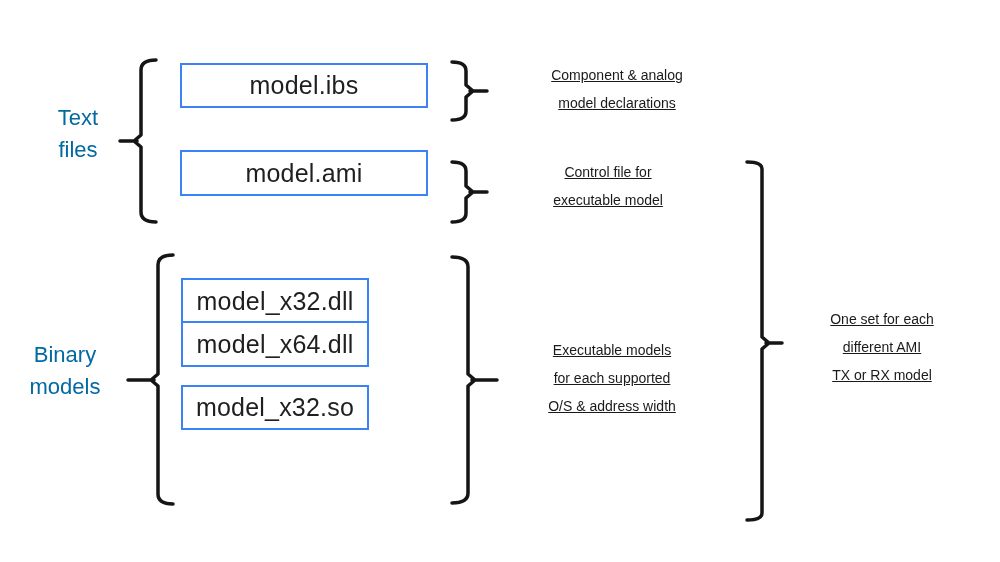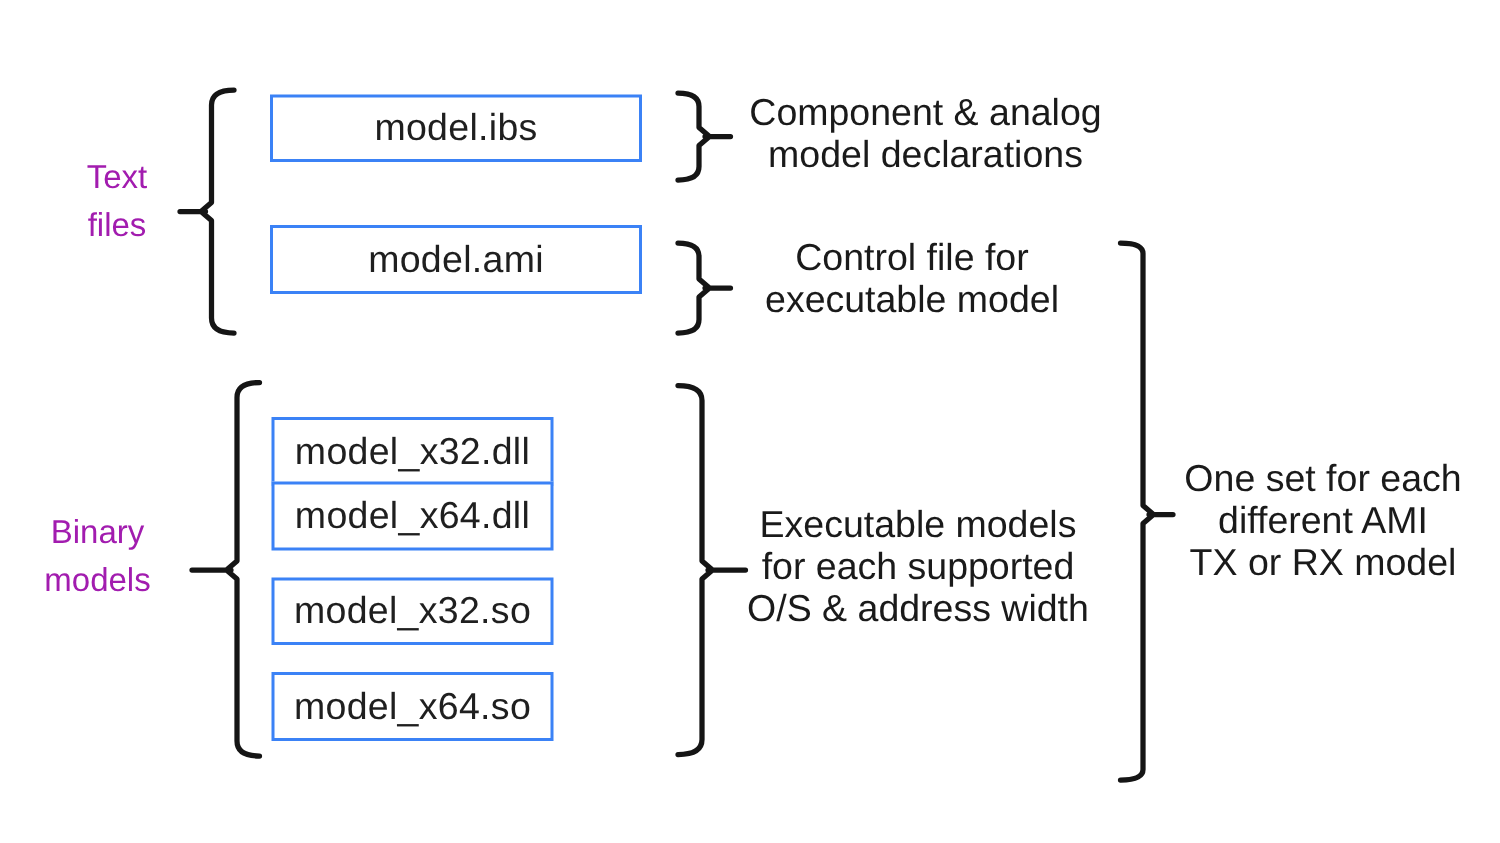--- a/index.html
+++ b/index.html
@@ -38,30 +38,31 @@
     justify-content: center;
     font-size: 25px;
     color: #1f1f1f;
     letter-spacing: 0.2px;
   }
   .group-label {
     position: absolute;
     text-align: center;
     font-size: 22px;
     line-height: 32px;
-    color: #a21caf;
+    color: #0369a1;
     white-space: pre-line;
   }
   .note {
     position: absolute;
     text-align: center;
-    font-size: 25px;
+    font-size: 14px;
     line-height: 28px;
     color: #1a1a1a;
     white-space: pre-line;
+    text-decoration: underline;
   }
 </style>
 </head>
 <body>
 
 <div class="canvas">
 
   <svg class="brace-layer" viewBox="0 0 1000 562" xmlns="http://www.w3.org/2000/svg">
     <path d="M 156 60 Q 141 60 141 70 L 141 135 L 134 141 L 141 147 L 141 212 Q 141 222 156 222 M 137 141 H 120"></path>
     <path d="M 173 255 Q 158 255 158 265 L 158 374 L 151 380 L 158 386 L 158 494 Q 158 504 173 504 M 154 380 H 128"></path>
@@ -75,21 +76,20 @@
 files</div>
   <div class="group-label" style="left:15px; top:339px; width:100px;">Binary
 models</div>
 
   <div class="file-box" style="left:180px; top:63px; width:248px; height:45px;">model.ibs</div>
   <div class="file-box" style="left:180px; top:150px; width:248px; height:46px;">model.ami</div>
 
   <div class="file-box" style="left:181px; top:258px; width:188px; height:46px;margin-top:20px;">model_x32.dll</div>
   <div class="file-box" style="left:181px; top:321px; width:188px; height:46px;">model_x64.dll</div>
   <div class="file-box" style="left:181px; top:385px; width:188px; height:45px;">model_x32.so</div>
-  <div class="file-box" style="left:181px; top:448px; width:188px; height:46px;">model_x64.so</div>
 
   <div class="note" style="left:467px; top:61px; width:300px;">Component &amp; analog
 model declarations</div>
   <div class="note" style="left:458px; top:158px; width:300px;">Control file for
 executable model</div>
   <div class="note" style="left:462px; top:336px; width:300px;">Executable models
 for each supported
 O/S &amp; address width</div>
   <div class="note" style="left:762px; top:305px; width:240px;">One set for each
 different AMI

